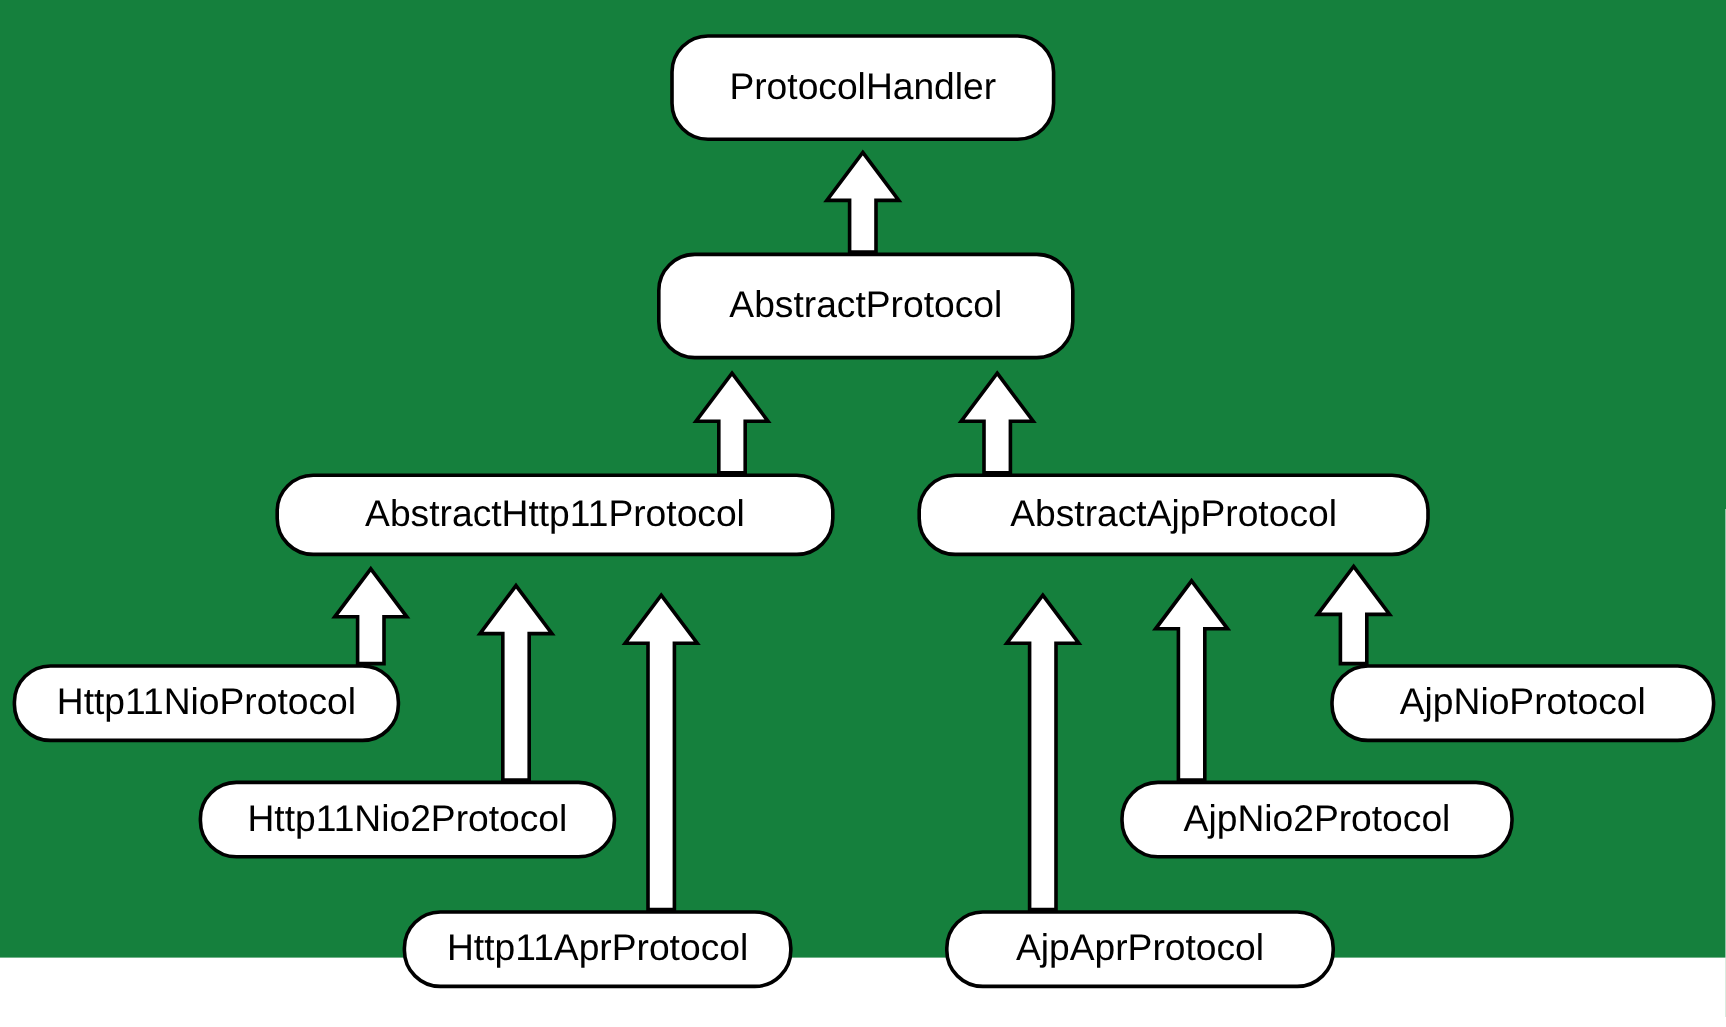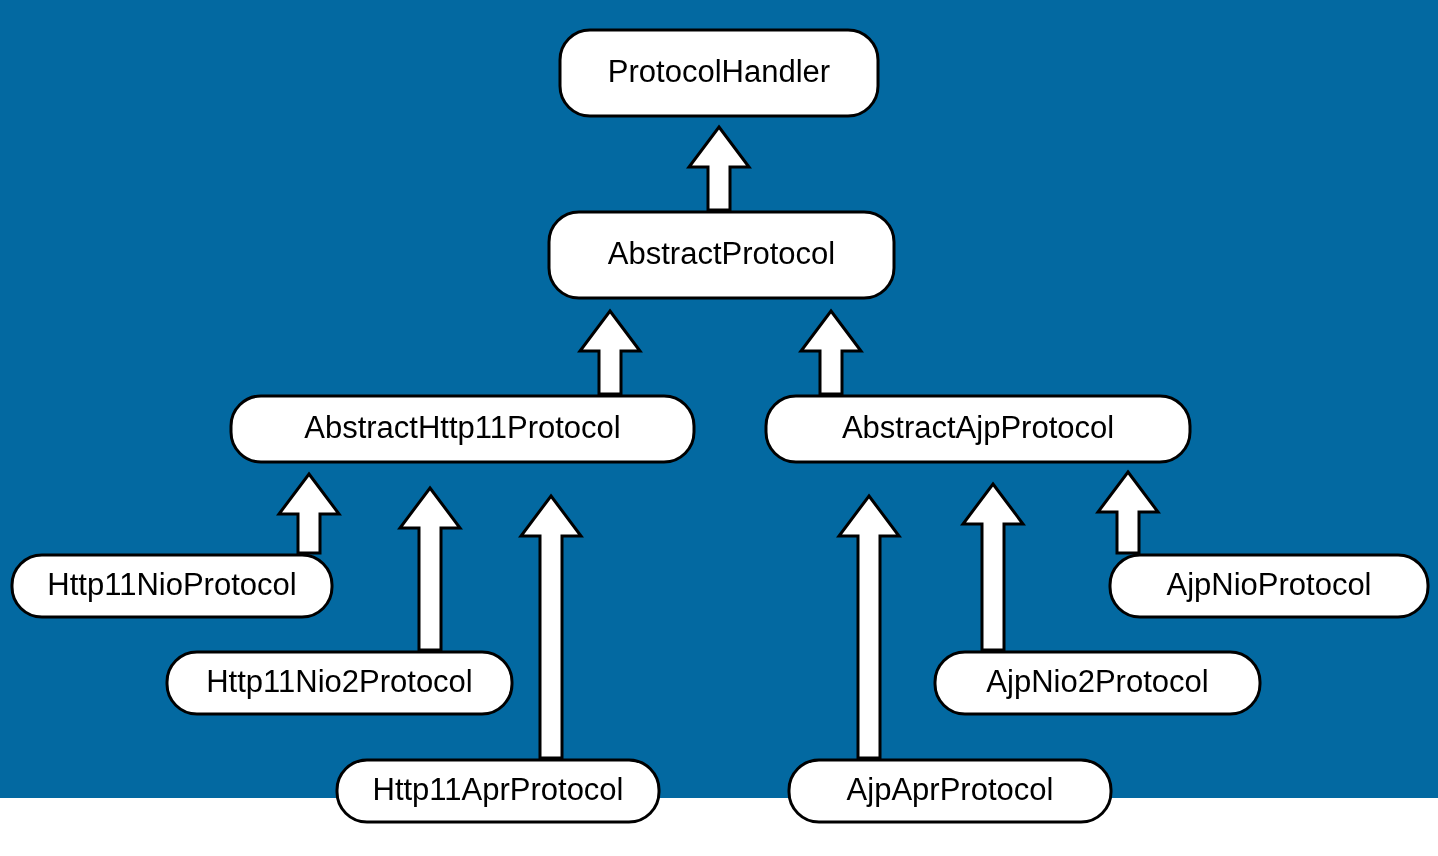--- a/index.html
+++ b/index.html
@@ -10,21 +10,21 @@
   body {
     width: 1438px;
     height: 856px;
     overflow: hidden;
     font-family: "Liberation Sans", sans-serif;
   }
   #diagram-root {
     position: relative;
     width: 1438px;
     height: 798px;
-    background: #0369a1;
+    background: #15803d;
   }
   svg#uml-canvas {
     display: block;
     width: 1438px;
     height: 856px;
   }
   .class-box-shape {
     fill: #ffffff;
     stroke: #000000;
     stroke-width: 3;

